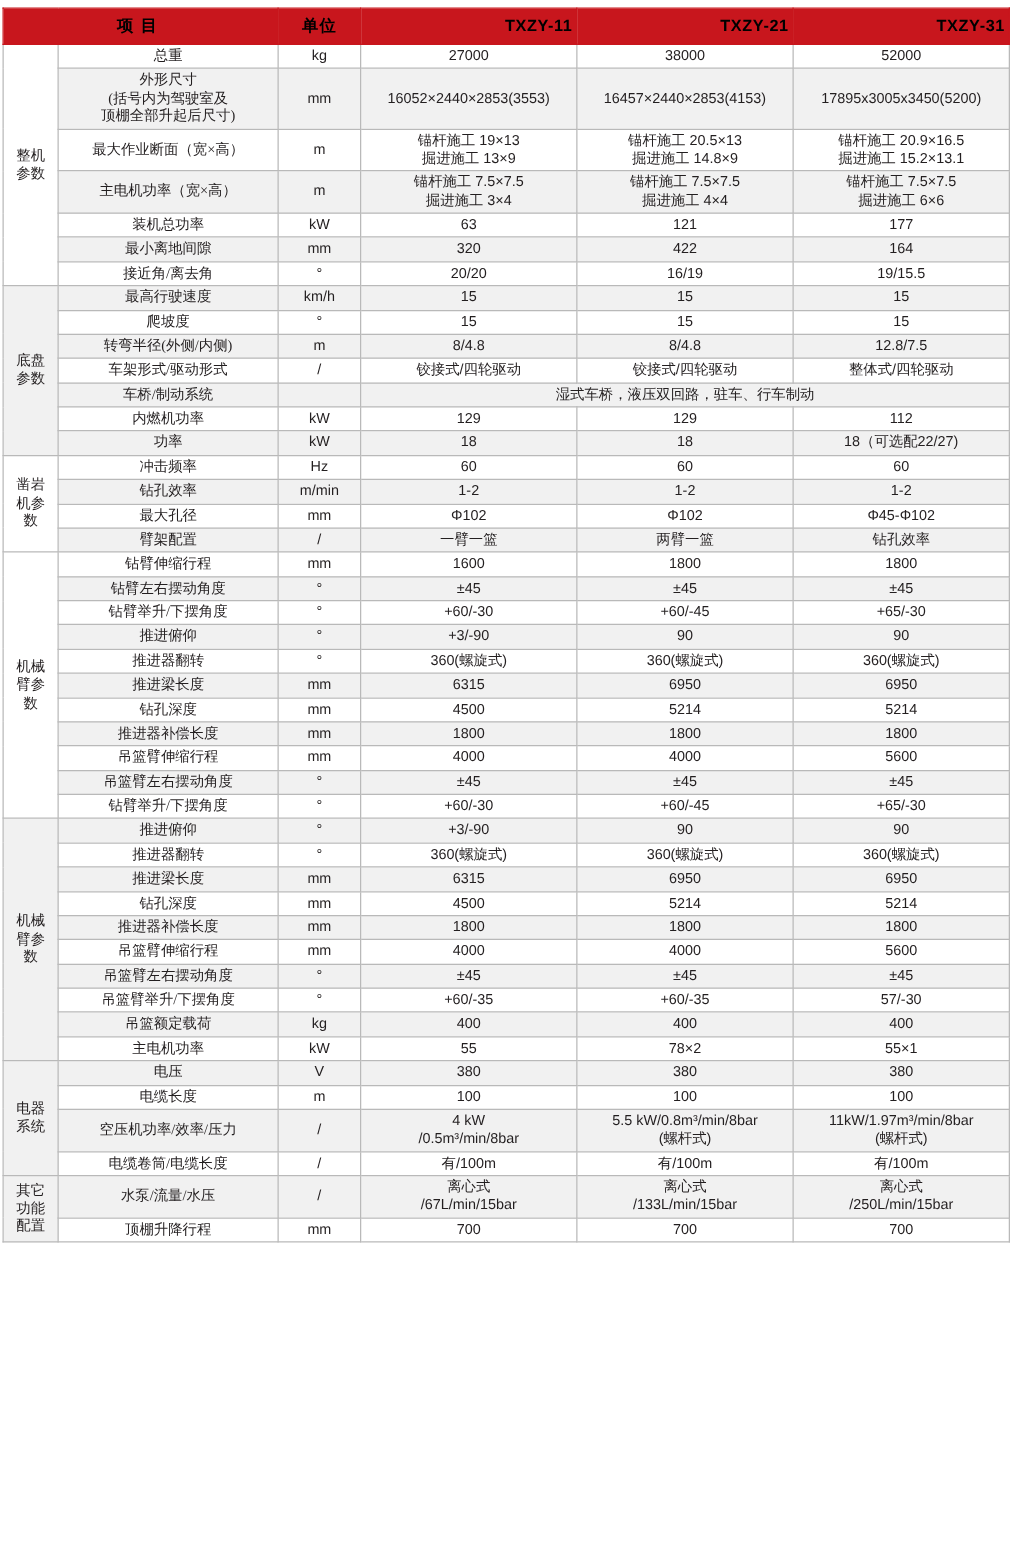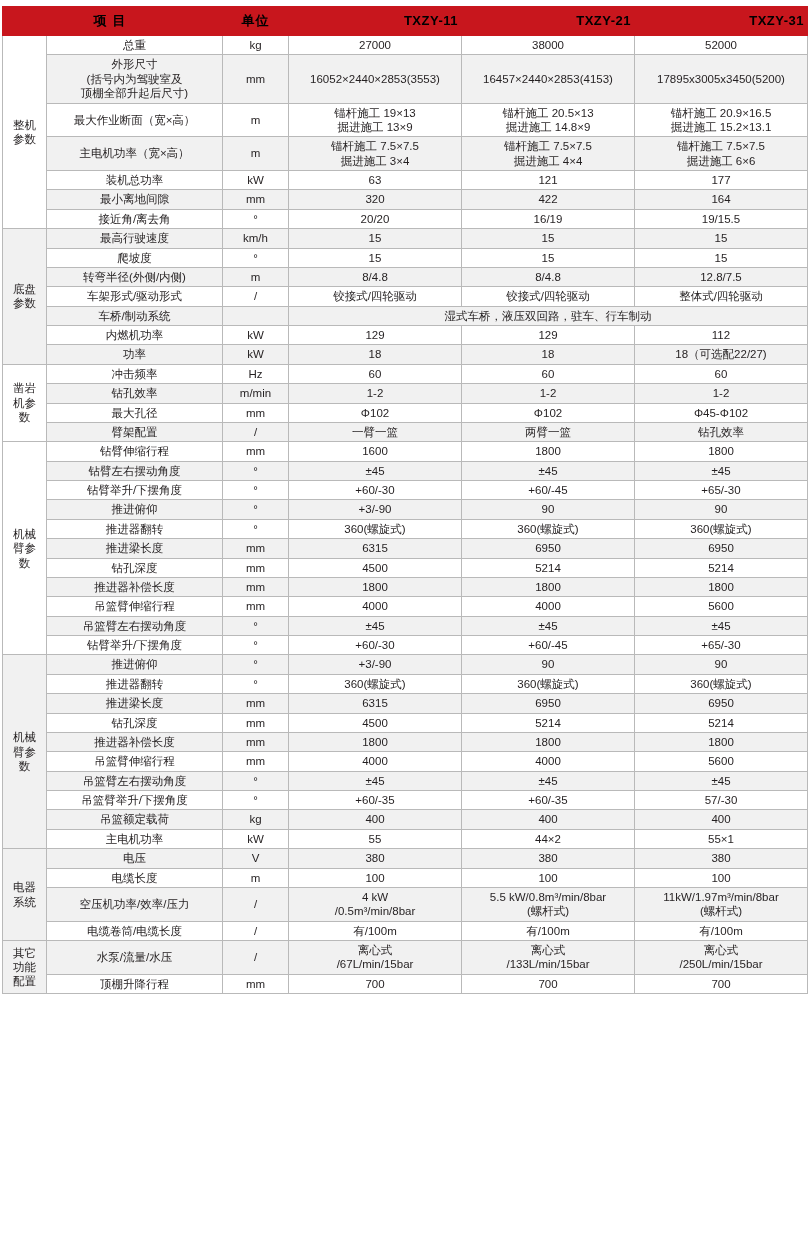--- a/index.html
+++ b/index.html
@@ -42,20 +42,21 @@
     font-size:12px;
     color:#231f20;
     width:44px;
     line-height:1.35;
     padding:2px 4px;
   }
   td.item-cell{
     text-align:left;
     padding-left:10px;
     font-size:11.5px;
+    font-family:Liberation Serif, serif;
   }
   td.unit-cell{font-size:11.5px;}
   td.val-cell{font-size:11.5px;}
   tr.alt td{background:#f1f1f1;}
   tr.plain td{background:#ffffff;}
 </style>
 </head>
 <body>
 
 <table id="spec-table">
@@ -343,21 +344,21 @@
         <td class="item-cell">吊篮额定载荷</td>
         <td class="unit-cell">kg</td>
         <td class="val-cell">400</td>
         <td class="val-cell">400</td>
         <td class="val-cell">400</td>
       </tr>
       <tr class="plain">
         <td class="item-cell">主电机功率</td>
         <td class="unit-cell">kW</td>
         <td class="val-cell">55</td>
-        <td class="val-cell">44×2</td>
+        <td class="val-cell">78×2</td>
         <td class="val-cell">55×1</td>
       </tr>
       <tr class="alt">
         <td class="group-cell" rowspan="4">电器<br>系统</td>
         <td class="item-cell">电压</td>
         <td class="unit-cell">V</td>
         <td class="val-cell">380</td>
         <td class="val-cell">380</td>
         <td class="val-cell">380</td>
       </tr>

